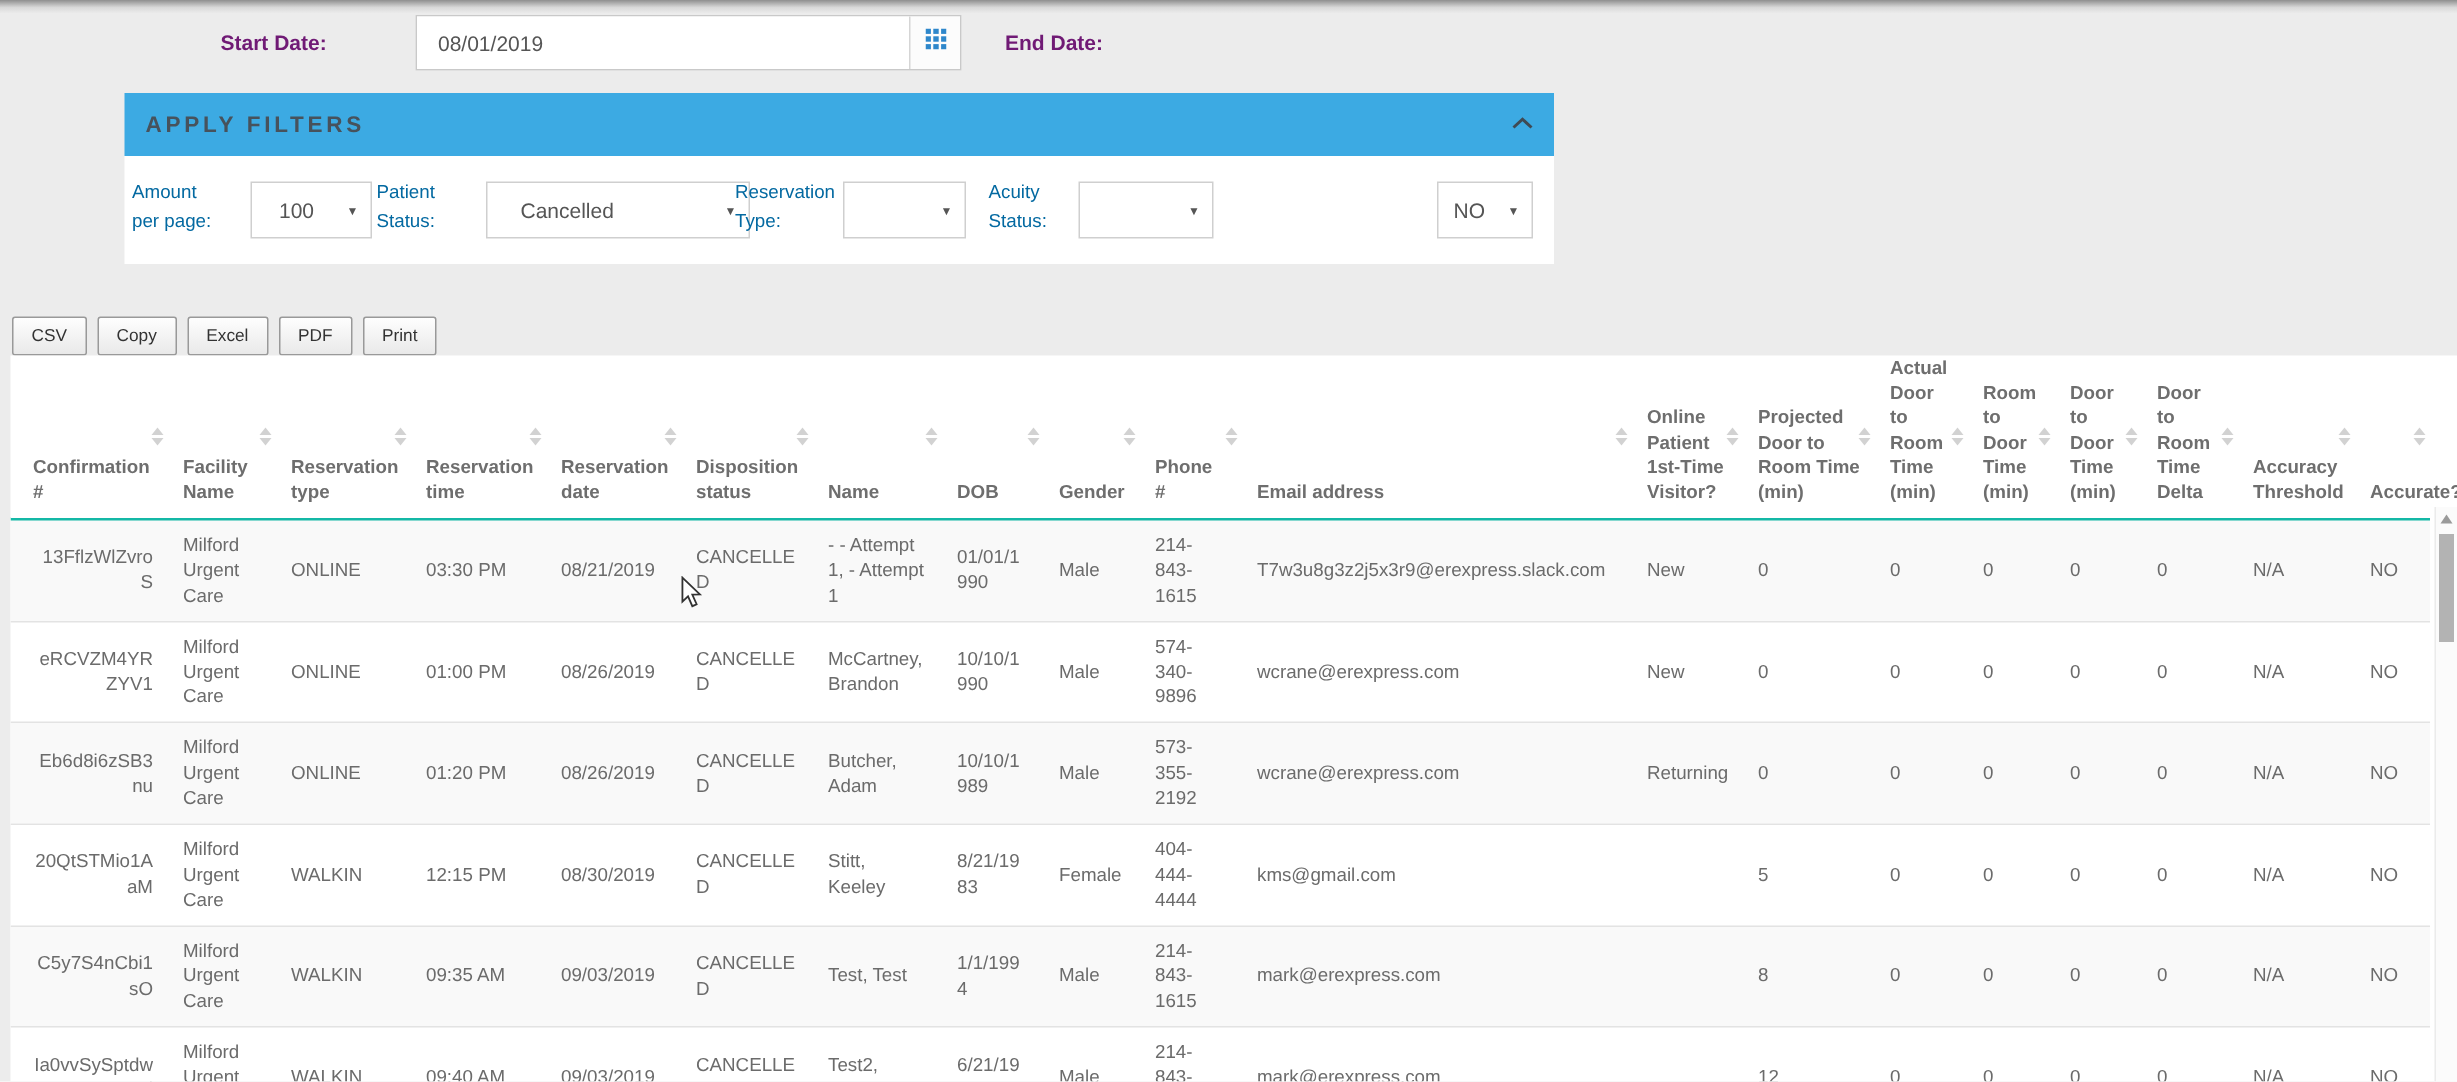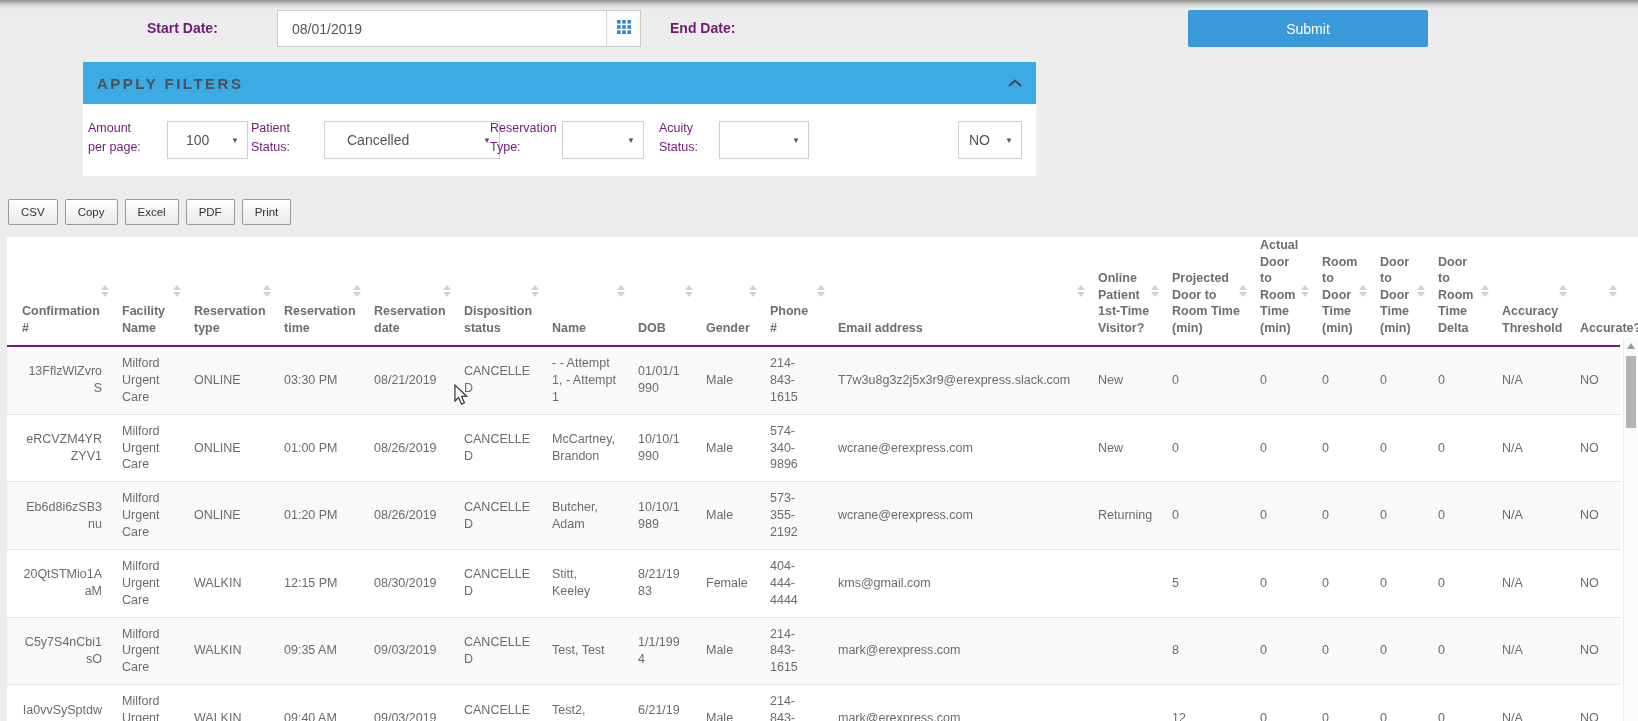--- a/index.html
+++ b/index.html
@@ -33,41 +33,41 @@
   .submit-btn{position:absolute;left:1188px;top:10px;width:240px;height:37px;
     background:var(--submit-blue);color:#fff;border:none;font-family:inherit;
     font-size:14px;border-radius:2px;cursor:pointer;}
 
   
   .filters-panel{position:absolute;left:83px;top:62px;width:953px;border-radius:32px;}
   .filters-header{height:42px;background:var(--accent-blue);display:flex;align-items:center;
     padding:0 14px;justify-content:space-between;cursor:pointer;}
   .filters-title{font-size:15px;font-weight:bold;letter-spacing:2.5px;color:#47525c;}
   .filters-body{position:relative;height:72px;background:#fff;}
-  .f-label{position:absolute;top:15px;font-size:12.5px;color:#701a75;line-height:1.55;}
+  .f-label{position:absolute;top:15px;font-size:12.5px;color:#0369a1;line-height:1.55;}
   .f-select{position:absolute;top:17px;height:38px;background:#fff;border:1px solid #cfcfcf;
     display:flex;align-items:center;font-size:14px;color:#555;padding:0 10px;cursor:pointer;}
   .f-select .arrow{position:absolute;right:8px;font-size:8px;color:#555;}
   .fl-0{left:5px;width:64px;}   .fs-0{left:84px;width:81px;padding-left:18px;}
   .fl-1{left:168px;width:60px;} .fs-1{left:241px;width:176px;padding-left:22px;}
   .fl-2{left:407px;width:62px;} .fs-2{left:479px;width:82px;}
   .fl-3{left:576px;width:55px;} .fs-3{left:636px;width:90px;}
   .fl-4{left:835px;width:55px;margin-left:39px;} .fs-4{left:875px;width:64px;}
 
   
-  .export-bar{position:absolute;left:8px;top:199px;display:flex;gap:7px;align-items:flex-end;}
+  .export-bar{position:absolute;left:8px;top:211px;display:flex;gap:7px;align-items:flex-end;}
   .dt-btn{height:26px;padding:0 12px;font-family:inherit;font-size:11.5px;color:#333;
     background:linear-gradient(#fefefe,#e9e9e9);border:1px solid #999;border-radius:2px;cursor:pointer;}
 
   
   .table-wrap{position:absolute;left:7px;top:237px;width:1631px;height:484px;background:#fff;overflow:hidden;}
   table.grid{border-collapse:collapse;table-layout:fixed;width:1613px;}
   .grid th{height:97px;vertical-align:bottom;text-align:left;position:relative;
     padding:0 10px 9px 10px;font-size:12.5px;font-weight:bold;color:#6e6e6e;
-    line-height:1.32;border-bottom:2px solid #701a75;background:#fff;cursor:pointer;}
+    line-height:1.32;border-bottom:2px solid #14b8a6;background:#fff;cursor:pointer;}
   .grid th:first-child{padding-left:15px;}
   .grid td{height:57px;vertical-align:middle;padding:8px 10px;font-size:12.5px;color:#6b6b6b;
     line-height:1.35;border-bottom:1px solid #e3e3e3;word-wrap:break-word;}
   .grid td:first-child{padding-left:15px;text-align:right;}
   .grid tbody tr:nth-child(odd){background:#f9f9f9;}
   .grid td.nowrap{white-space:nowrap;}
   .sort-icon{position:absolute;right:3px;top:44%;display:flex;flex-direction:column;align-items:center;gap:2px;}
   .tri-up{width:0;height:0;border-left:4px solid transparent;border-right:4px solid transparent;border-bottom:5px solid #d2d2d2;}
   .tri-down{width:0;height:0;border-left:4px solid transparent;border-right:4px solid transparent;border-top:5px solid #d2d2d2;}
 
@@ -103,21 +103,20 @@
               <rect x="5.2" y="10.4" width="3.6" height="3.6"></rect>
               <rect x="10.4" y="10.4" width="3.6" height="3.6"></rect>
           </g>
         </svg>
       </span>
     </div>
   </div>
 
   <span class="date-label lbl-end">End Date:</span>
 
-  <button class="submit-btn">Submit</button>
 
   <div class="filters-panel">
     <div class="filters-header">
       <span class="filters-title">APPLY FILTERS</span>
       <span>
         <svg width="14" height="9" viewBox="0 0 14 9">
             <polyline points="1,7 7,1.5 13,7" fill="none" stroke="#3f4a54" stroke-width="2"></polyline>
           </svg>
       </span>
     </div>

